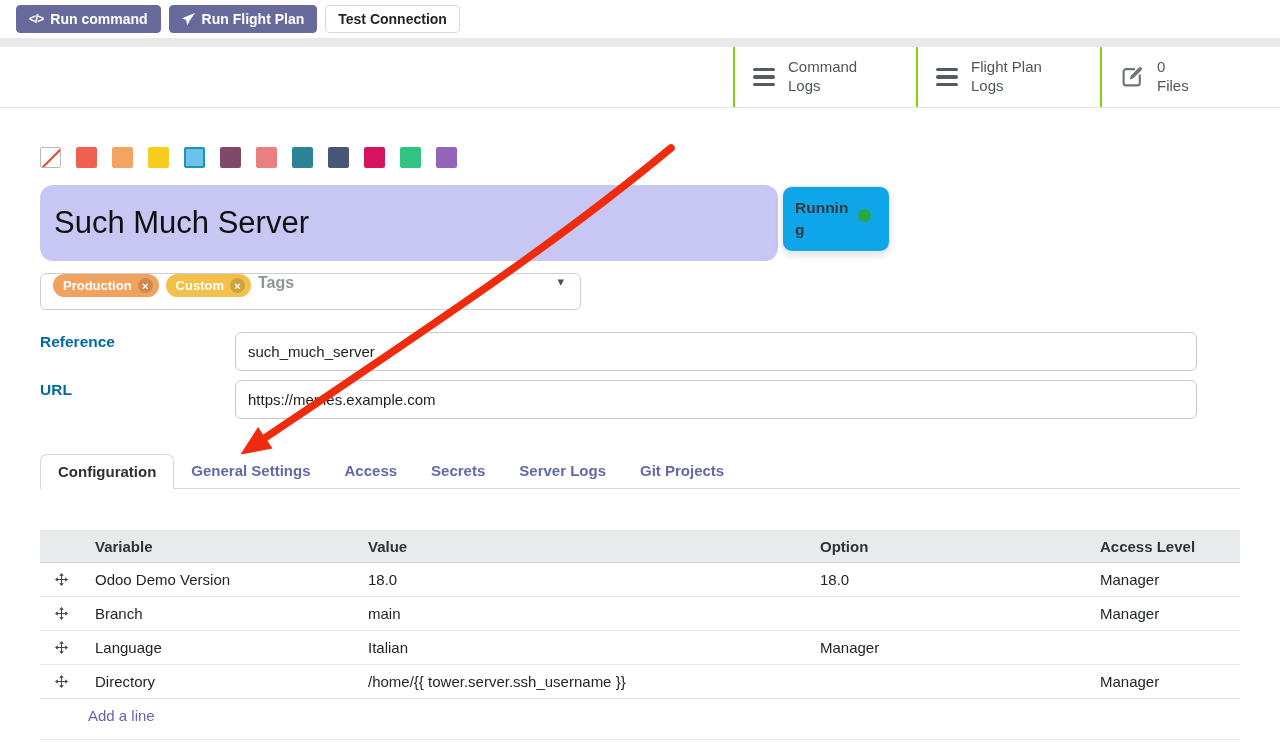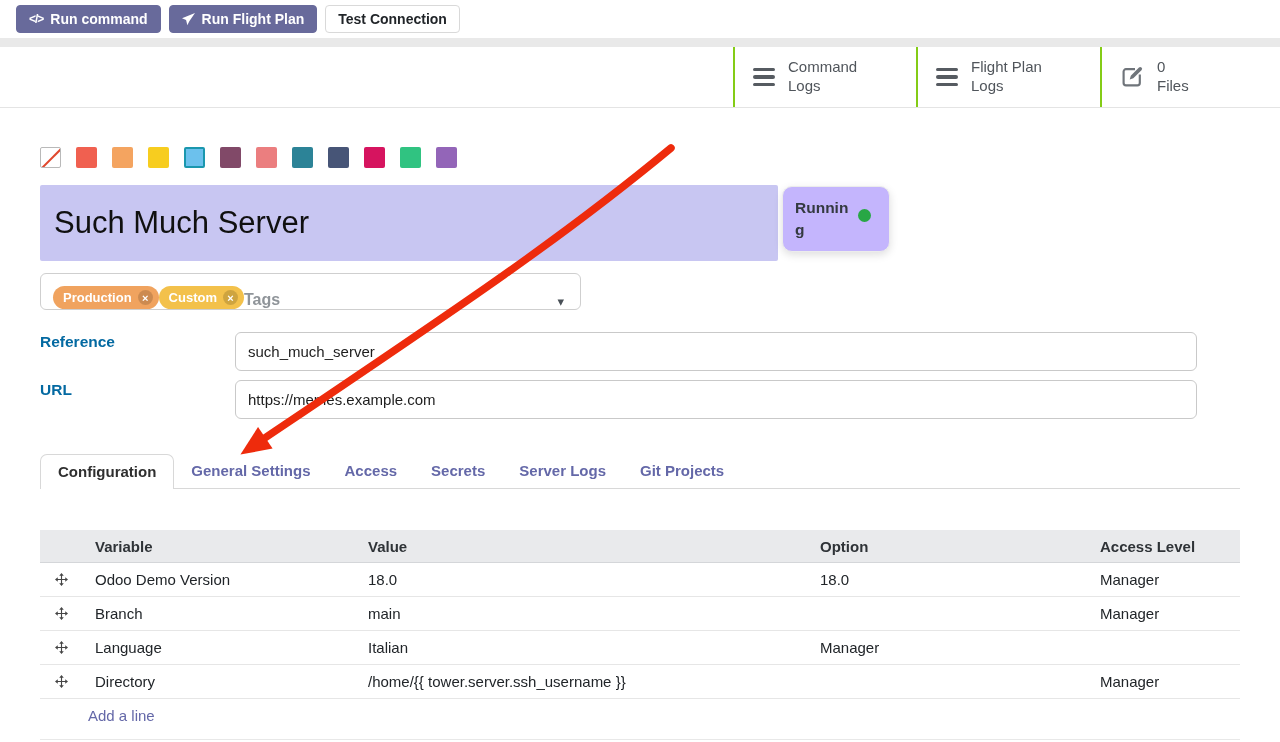--- a/index.html
+++ b/index.html
@@ -37,33 +37,33 @@
   
   .swatch-row { position:absolute; top:147px; left:40px; display:flex; gap:15px; }
   .swatch { width:21px; height:21px; border-radius:2px; cursor:pointer; }
   .swatch.none { background:#fff; border:1px solid #b9b9b9; position:relative; overflow:hidden; }
   .swatch.none::after { content:""; position:absolute; left:-5px; top:9px; width:32px; height:2px;
     background:#e0482e; transform:rotate(-45deg); }
   .swatch.selected { border:2.5px solid #1a97ae; }
 
   
   .title-box { position:absolute; top:185px; left:40px; width:738px; height:76px;
-    background:#c8c6f2; border-radius:2px; display:flex; align-items:center;
+    background:#c8c6f2; border-radius:13px; display:flex; align-items:center;
     padding:0 14px; font-size:31px; color:#101010; cursor:text; }
   .status-card { position:absolute; top:186px; left:782px; width:108px; height:66px;
-    background:#c4b5fd; border:1px solid #ececec; border-radius:10px;
+    background:#0ea5e9; border:1px solid #ececec; border-radius:10px;
     box-shadow:0 3px 8px rgba(0,0,0,0.13); padding:10px 12px; display:flex; align-items:flex-start; }
   .status-text { font-weight:700; font-size:15.5px; color:#343a40; width:54px;
     line-height:1.4; overflow-wrap:anywhere; }
   .status-dot { width:13px; height:13px; border-radius:50%; margin-left:9px; margin-top:12px; }
 
   
   .tags-field { position:absolute; top:273px; left:40px; width:541px; height:37px;
-    border:1px solid #cfcfcf; border-radius:6px; display:flex; align-items:flex-end;
-    padding:0 12px; cursor:pointer; background:#fff; }
+    border:1px solid #cfcfcf; border-radius:6px; display:flex; align-items:flex-start;
+    padding:0 12px; gap:7px; cursor:pointer; background:#fff; }
   .tag-pill { display:inline-flex; align-items:center; gap:6px; height:23px; padding:0 6px 0 10px;
     border-radius:12px; color:#fff; font-weight:700; font-size:13px; }
   .tag-close { width:15px; height:15px; border-radius:50%; background:rgba(0,0,0,0.15);
     display:flex; align-items:center; justify-content:center; font-size:11px; cursor:pointer; }
   .tags-placeholder { color:#8f9499; font-size:16px;font-weight:bold; }
   .tags-caret { margin-left:auto; margin-right:4px; color:#495057; font-size:13px; cursor:pointer; }
 
   
   .field-label { position:absolute; left:40px; font-weight:700; font-size:15.5px; color:#0369a1; }
   .lbl-ref { top:333px; } .lbl-url { top:381px; }

